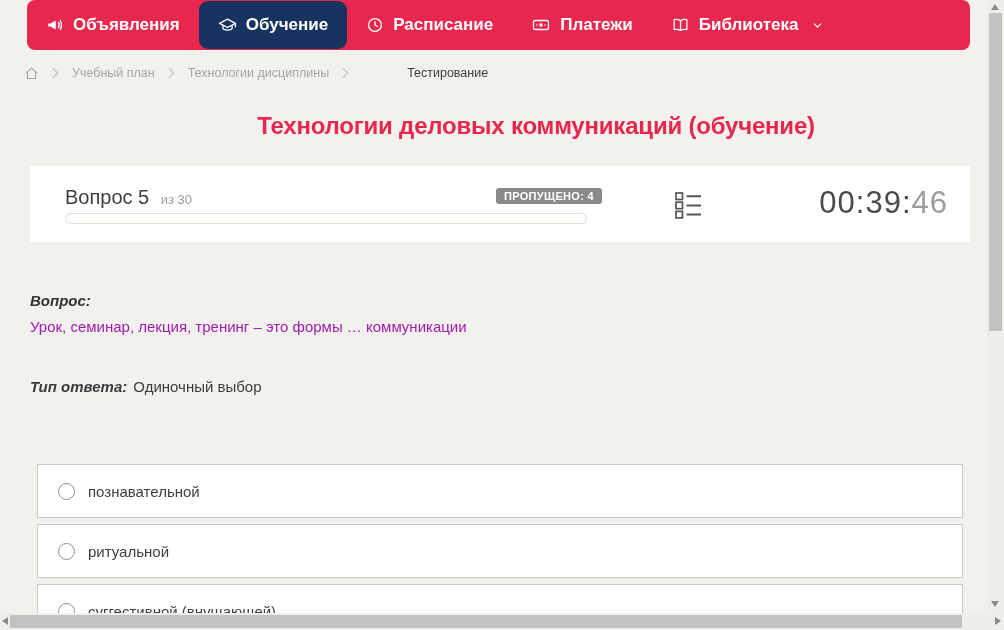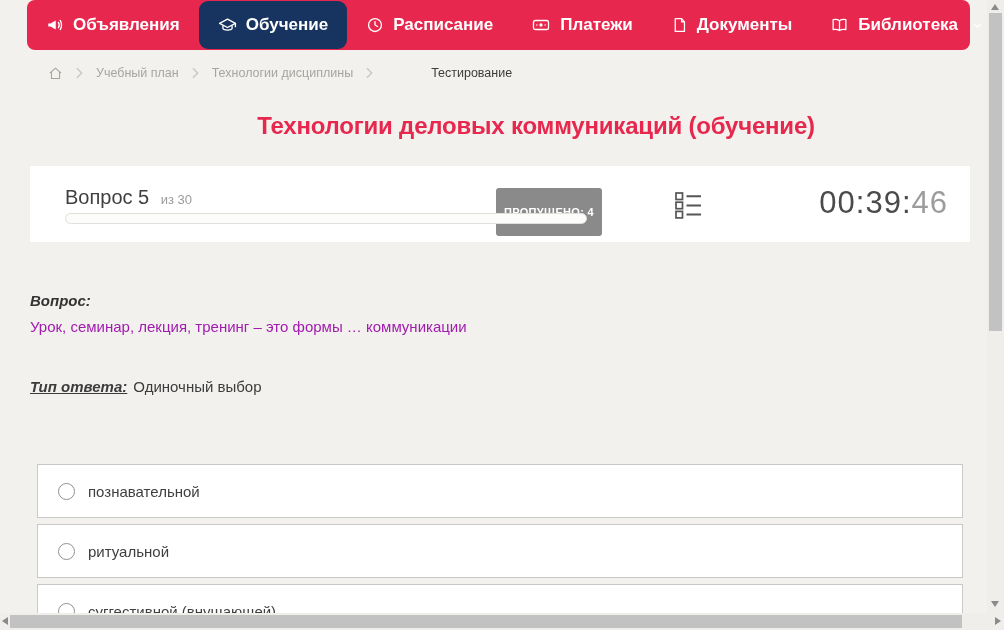--- a/index.html
+++ b/index.html
@@ -17,21 +17,21 @@
   }
   .nav-item{
     display:flex; align-items:center; gap:9px; height:48px; padding:0 19px;
     color:#fff; font-weight:bold; font-size:17px; white-space:nowrap; cursor:pointer;
   }
   .nav-item.active{ background:var(--active-navy,#173460); border-radius:9px; }
   .nav-item svg{ flex:0 0 auto; }
   .nav-caret{ margin-left:4px; display:flex; align-items:center; }
   
   .breadcrumb{
-    position:absolute; left:48px; top:62px; height:22px;
+    position:absolute; left:24px; top:62px; height:22px;
     display:flex; align-items:center; gap:12px;
     font-size:12.5px; color:#a7a5a1;justify-content:space-between;
   }
   .crumb{ cursor:pointer; }
   .crumb.current{ color:#3c3c3c; cursor:default;margin-left:45px; }
   .crumb-sep{ display:flex; align-items:center; }
   
   .page-title{
     position:absolute; left:0; top:112px; width:1000px; margin:0;
     text-align:center; font-size:24px; font-weight:bold; letter-spacing:-0.2px;
@@ -42,39 +42,39 @@
   .quiz-card{
     position:absolute; left:30px; top:166px; width:940px; height:76px;
     background:#ffffff;
   }
   .q-num-row{ position:absolute; left:35px; top:20px; white-space:nowrap; }
   .q-num{ font-size:20px; color:#3f3f3f; }
   .q-total{ font-size:13px; color:#9b9b9b; margin-left:7px; }
   .skip-badge{
     position:absolute; left:466px; top:22px;
     background:#8a8a8a; color:#fff; font-size:11px; font-weight:bold;
-    letter-spacing:.3px; padding:18px 8px; border-radius:3px; white-space:nowrap;
+    letter-spacing:.3px; padding:2px 8px; border-radius:3px; white-space:nowrap;
   }
   .progress{
     position:absolute; left:35px; top:47px; width:520px; height:9px;
     background:#fcfcfb; border:1px solid #e2dfda; border-radius:6px;
   }
   .q-list-icon{ position:absolute; left:645px; top:25px; cursor:pointer; }
   .timer{
     position:absolute; right:22px; top:19px;
     font-size:31px; font-weight:300; letter-spacing:1px; color:#4b4b4b; white-space:nowrap;
   }
   .timer .sec{ color:#9c9c9c; }
   
   .q-head{ position:absolute; left:30px; top:292px; margin:0;
     font-size:15px; font-weight:bold; font-style:italic; color:#333; }
   .q-text{ position:absolute; left:30px; top:318px; margin:0;
     font-size:15px; color:#a21caf; }
   .q-type{ position:absolute; left:30px; top:378px; margin:0; font-size:15px; color:#3c3c3c; }
-  .q-type .tlabel{ font-weight:bold; font-style:italic; margin-right:6px;text-decoration:underline; }
+  .q-type .tlabel{ font-weight:bold; font-style:italic; margin-right:6px; }
   
   .option{
     position:absolute; left:37px; width:924px; height:52px;
     background:#fff; border:1px solid #c9c9c9;
     display:flex; align-items:center; cursor:pointer;
   }
   .opt-1{ top:464px; } .opt-2{ top:524px; } .opt-3{ top:584px; }
   .radio{
     width:15px; height:15px; margin-left:20px; flex:0 0 auto;
     border:1px solid #8f8f8f; border-radius:50%; background:#fff; cursor:pointer;
@@ -135,29 +135,20 @@
     <div class="nav-item">
       <span style="display:flex">
         <svg width="20" height="18" viewBox="0 0 24 24" fill="none" stroke="#fff" stroke-width="1.7">
             <rect x="2" y="6" width="20" height="12" rx="2.5"></rect>
             <circle cx="12" cy="12" r="2.2" fill="#fff" stroke="none"></circle>
             <circle cx="6.5" cy="12" r="1" fill="#fff" stroke="none"></circle>
             <circle cx="17.5" cy="12" r="1" fill="#fff" stroke="none"></circle>
           </svg>
       </span>
       <span>Платежи</span>
-    </div>
-    <div class="nav-item">
-      <span style="display:flex">
-        <svg width="17" height="18" viewBox="0 0 24 24" fill="none" stroke="#fff" stroke-width="1.8" stroke-linejoin="round">
-            <path d="M6 3h9l4 4.5V21H6V3z"></path>
-            <path d="M15 3v4.5h4"></path>
-          </svg>
-      </span>
-      <span>Документы</span>
     </div>
     <div class="nav-item">
       <span style="display:flex">
         <svg width="19" height="18" viewBox="0 0 24 24" fill="none" stroke="#fff" stroke-width="1.7" stroke-linejoin="round">
             <path d="M12 6.2C10 4.8 7 4.3 3.5 4.8V18c3.5-.5 6.5 0 8.5 1.4 2-1.4 5-1.9 8.5-1.4V4.8C17 4.3 14 4.8 12 6.2z"></path>
             <path d="M12 6.2v13.2"></path>
           </svg>
       </span>
       <span>Библиотека</span>
       <span class="nav-caret">

